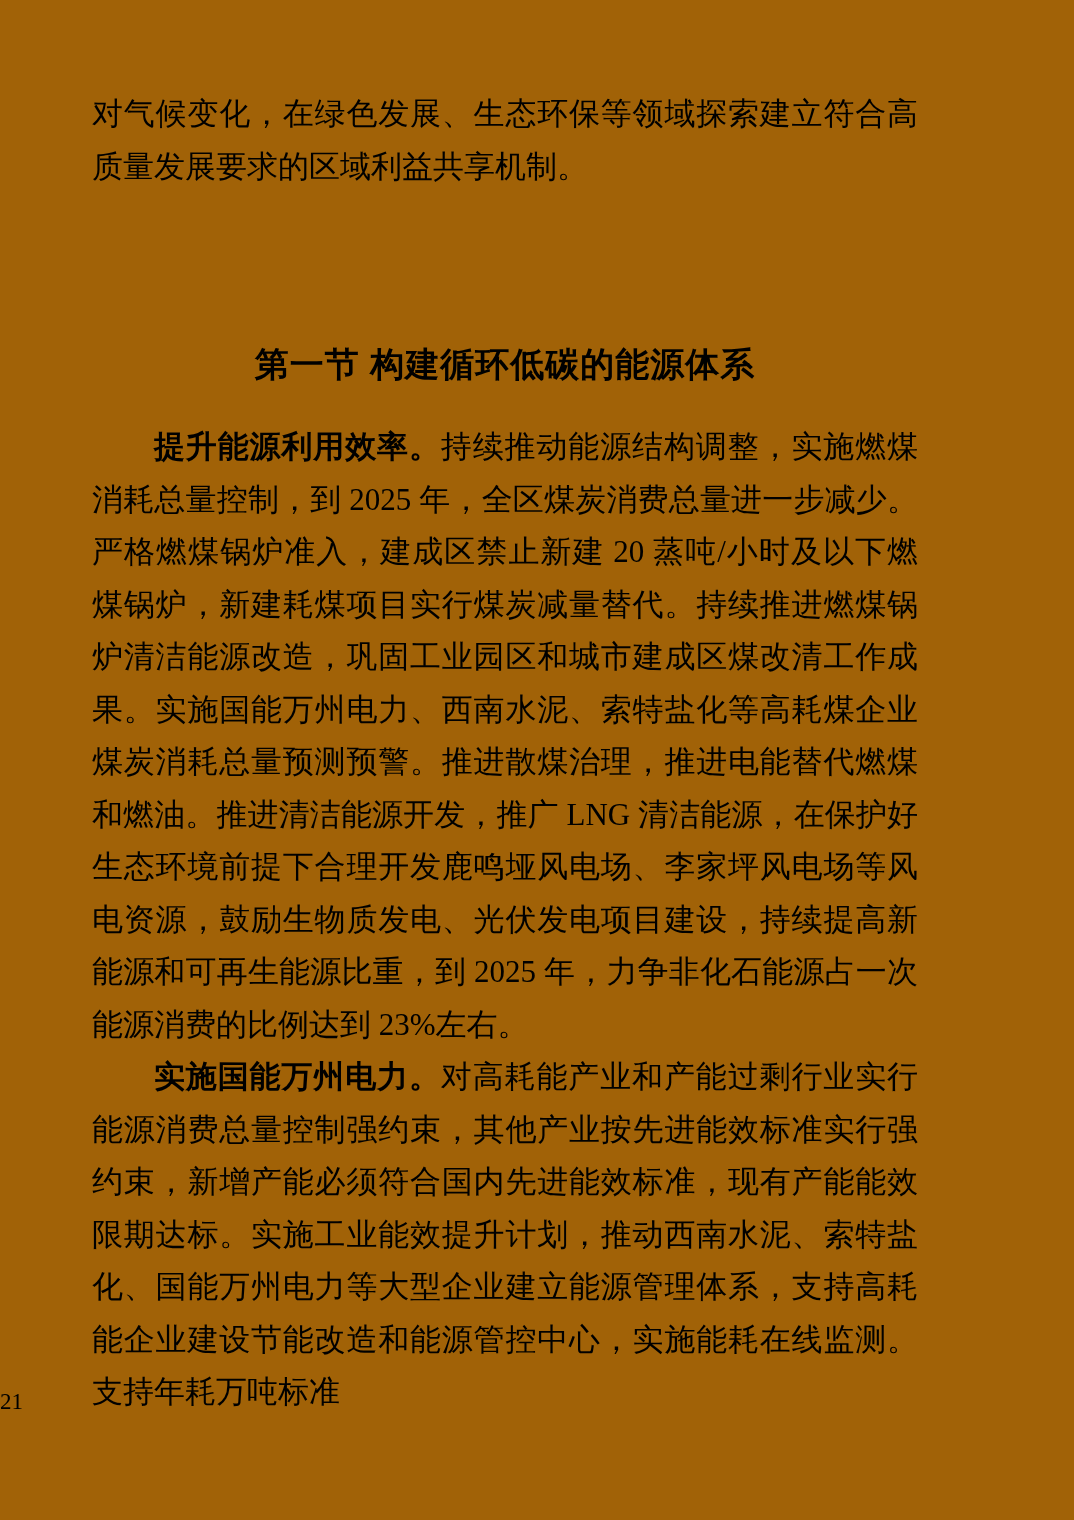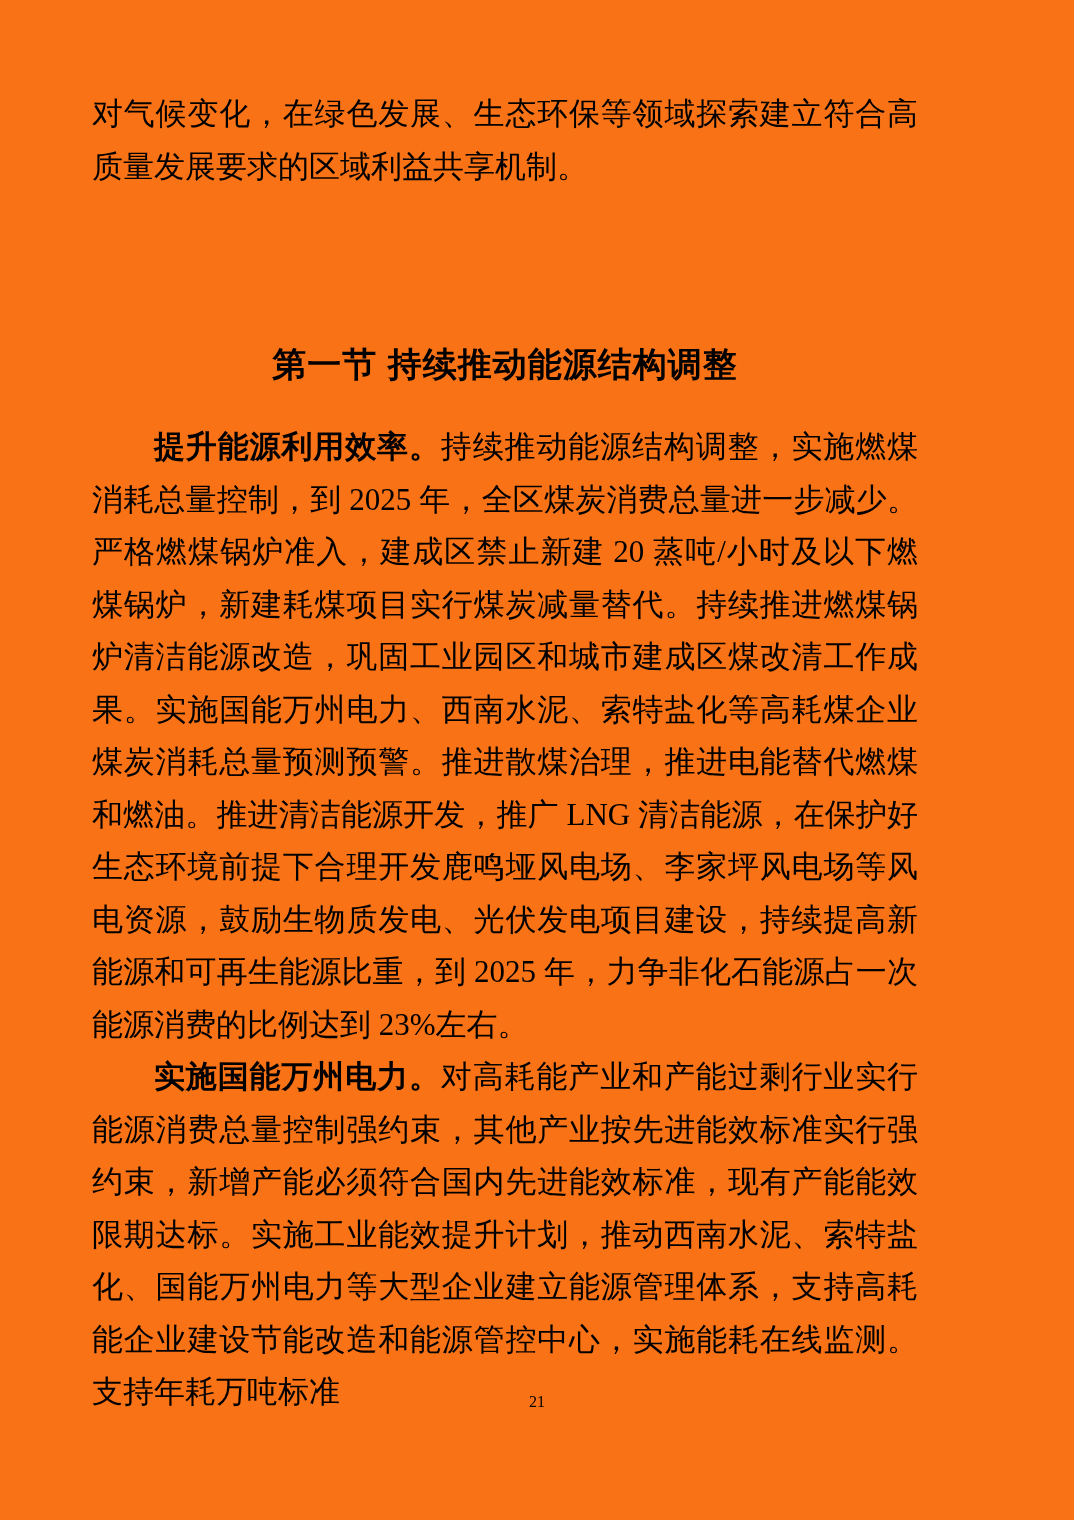--- a/index.html
+++ b/index.html
@@ -4,21 +4,21 @@
 <style>
   html, body {
     margin: 0;
     padding: 0;
     background: #ffffff;
   }
   .page {
     position: relative;
     width: 1074px;
     height: 1520px;
-    background: #f97316;
+    background: #a16207;
     overflow: hidden;
     box-sizing: border-box;
   }
   .content {
     position: absolute;
     left: 92px;
     top: 88px;
     width: 826px;
   }
   .body-text {
@@ -45,36 +45,36 @@
   }
   .lead {
     font-family: "Liberation Sans", "DejaVu Sans", sans-serif;
     font-weight: 700;
   }
   .page-number {
     position: absolute;
     left: 0;
     right: 0;
     top: 1388px;
-    text-align: center;
+    text-align: left;
     color: #000000;
     font-family: "Liberation Serif", "DejaVu Serif", serif;
-    font-size: 16px;
+    font-size: 23px;
     line-height: 28px;
   }
 </style>
 </head>
 <body>
 
 <div class="page">
   <div class="content">
 
     <p class="body-text">对气候变化，在绿色发展、生态环保等领域探索建立符合高质量发展要求的区域利益共享机制。</p>
 
-    <h2 class="section-heading">第一节 持续推动能源结构调整</h2>
+    <h2 class="section-heading">第一节 构建循环低碳的能源体系</h2>
 
     <p class="body-text indent"><span class="lead">提升能源利用效率。</span><span>持续推动能源结构调整，实施燃煤消耗总量控制，到 2025 年，全区煤炭消费总量进一步减少。严格燃煤锅炉准入，建成区禁止新建 20 蒸吨/小时及以下燃煤锅炉，新建耗煤项目实行煤炭减量替代。持续推进燃煤锅炉清洁能源改造，巩固工业园区和城市建成区煤改清工作成果。实施国能万州电力、西南水泥、索特盐化等高耗煤企业煤炭消耗总量预测预警。推进散煤治理，推进电能替代燃煤和燃油。推进清洁能源开发，推广 LNG 清洁能源，在保护好生态环境前提下合理开发鹿鸣垭风电场、李家坪风电场等风电资源，鼓励生物质发电、光伏发电项目建设，持续提高新能源和可再生能源比重，到 2025 年，力争非化石能源占一次能源消费的比例达到 23%左右。</span></p>
 
     <p class="body-text indent"><span class="lead">实施国能万州电力。</span><span>对高耗能产业和产能过剩行业实行能源消费总量控制强约束，其他产业按先进能效标准实行强约束，新增产能必须符合国内先进能效标准，现有产能能效限期达标。实施工业能效提升计划，推动西南水泥、索特盐化、国能万州电力等大型企业建立能源管理体系，支持高耗能企业建设节能改造和能源管控中心，实施能耗在线监测。支持年耗万吨标准</span></p>
 
   </div>
 
   <div class="page-number">21</div>
 </div>
 

